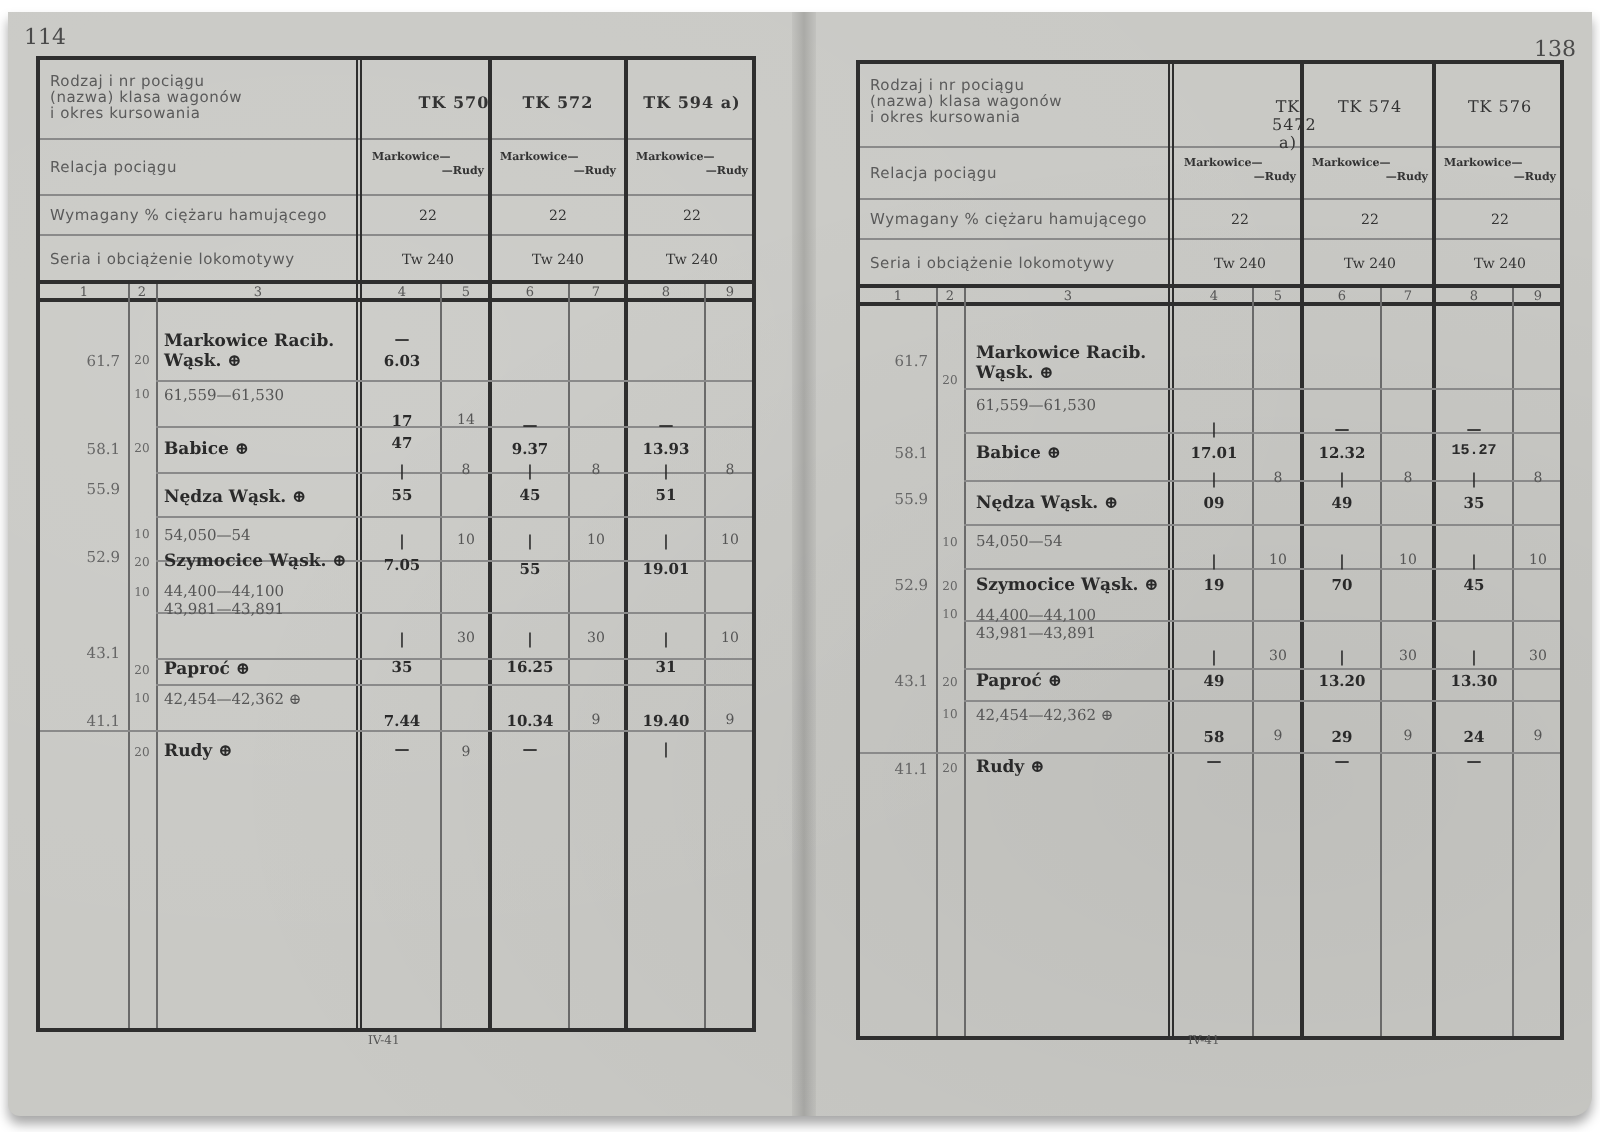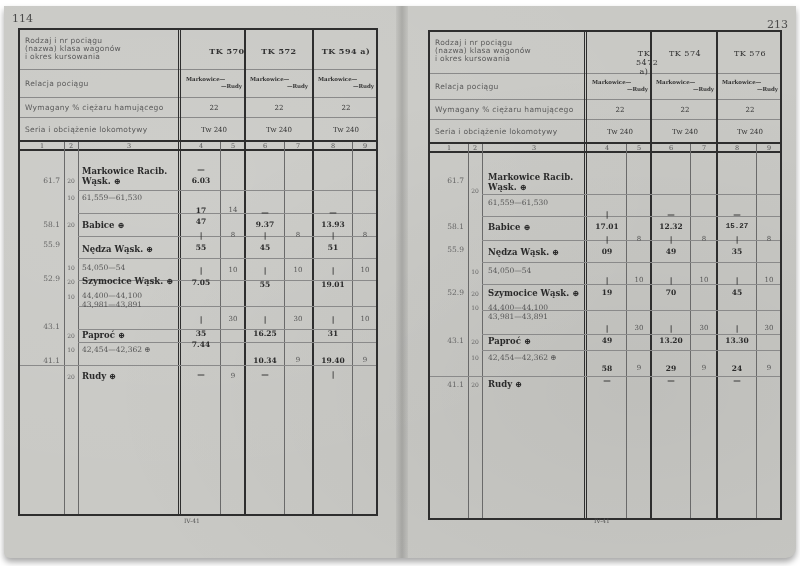--- a/index.html
+++ b/index.html
@@ -197,36 +197,36 @@
       <div class="time" style="left:226px;width:38px;top:285px;">|</div>
       <div class="time" style="left:226px;width:38px;top:299px;">16.25</div>
       <div class="dwell" style="left:264px;width:28px;top:285px;">30</div>
       <div class="time" style="left:294px;width:38px;top:285px;">|</div>
       <div class="time" style="left:294px;width:38px;top:299px;">31</div>
       <div class="dwell" style="left:332px;width:26px;top:285px;">10</div>
 
       <div class="km" style="left:2px;width:38px;top:326px;">41.1</div>
       <div class="speed" style="left:44px;width:14px;top:343px;">20</div>
       <div class="station" style="left:62px;top:341px;">Rudy ⊕</div>
-      <div class="time" style="left:162px;width:38px;top:310px;">7.44</div>
+      <div class="time" style="left:162px;width:38px;top:326px;">7.44</div>
       <div class="time" style="left:162px;width:38px;top:340px;">—</div>
       <div class="dwell" style="left:200px;width:26px;top:342px;">9</div>
       <div class="time" style="left:226px;width:38px;top:326px;">10.34</div>
       <div class="time" style="left:226px;width:38px;top:340px;">—</div>
       <div class="dwell" style="left:264px;width:28px;top:326px;">9</div>
       <div class="time" style="left:294px;width:38px;top:326px;">19.40</div>
       <div class="time" style="left:294px;width:38px;top:340px;">|</div>
       <div class="dwell" style="left:332px;width:26px;top:326px;">9</div>
     </div>
 
     <div class="footer-code">IV-41</div>
   </div>
 
   <div class="page right">
-    <div class="page-num">213</div>
+    <div class="page-num">138</div>
 
     <div class="tbl">
       <div class="hdr-row" style="top:0;height:42px;">
         <div class="hdr-label" style="top:7px;">
           <div>Rodzaj i nr pociągu</div>
           <div>(nazwa) klasa wagonów</div>
           <div>i okres kursowania</div>
         </div>
         <div class="hdr-cell train-no" style="left:158px;width:64px;top:17px;font-weight:normal;padding-left:48px;">TK 5472 a)</div>
         <div class="hdr-cell train-no" style="left:222px;width:66px;top:17px;font-weight:normal;">TK 574</div>

